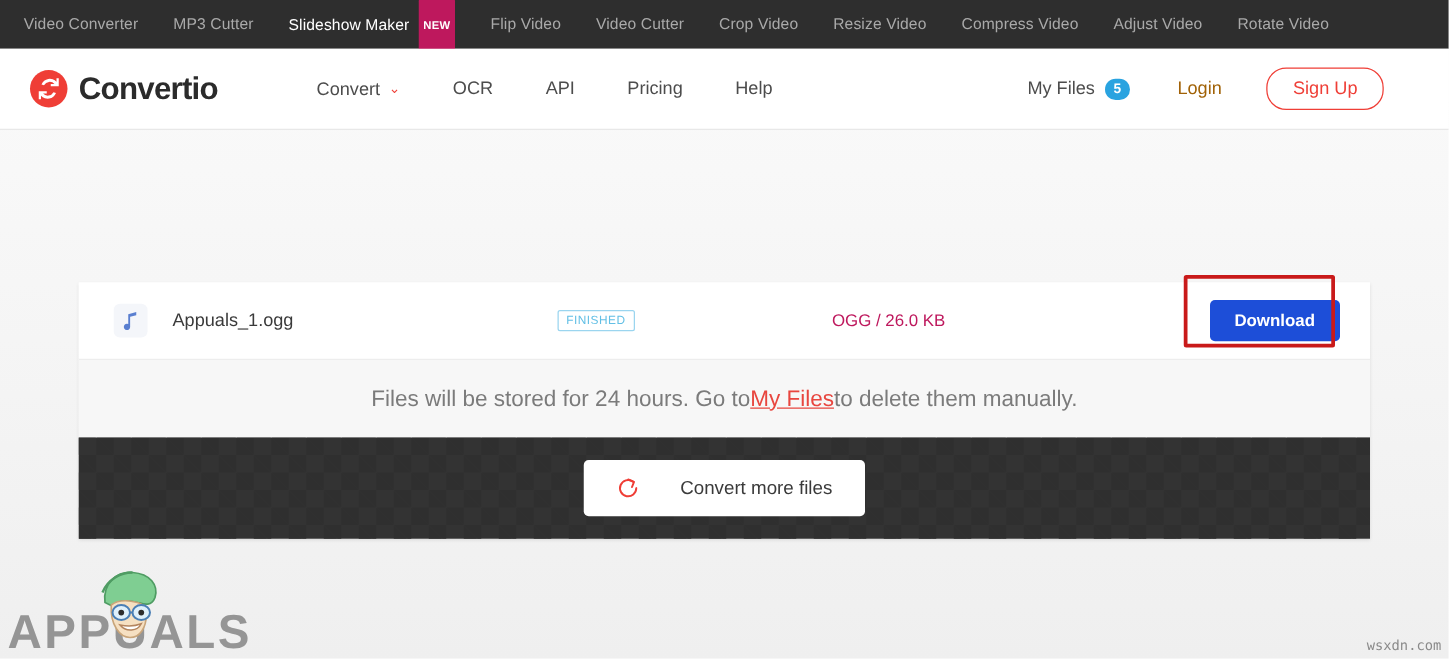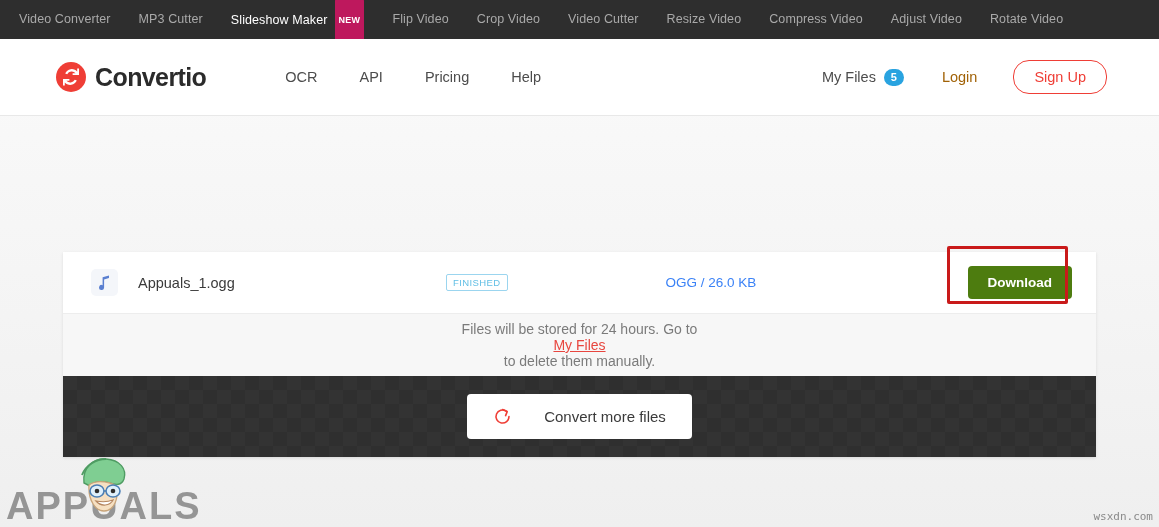--- a/index.html
+++ b/index.html
@@ -42,26 +42,26 @@
     font-weight: bold;
     letter-spacing: 0.3px;
     padding: 2px 4px 1px 4px;
     border-radius: 2px;
     margin-left: 7px;
     vertical-align: 1px;
   }
 
   
   .header {
-    height: 77px;
+    height: 65px;
     background: #ffffff;
     border-bottom: 1px solid #e8e8e8;
     display: flex;
     align-items: center;
-    padding: 0 52px 0 56px;
+    padding: 0 52px 0 24px;
     position: relative;
     text-align: center;
   }
   .brand { display: flex; align-items: center; gap: 9px; }
   .brand-mark {
     width: 30px; height: 30px;
     border-radius: 50%;
     background: #ef3e36;
     position: relative;
     flex: none;
@@ -134,21 +134,21 @@
   .hero-sub {
     margin-top: 11px;
     font-size: 16.5px;
     color: #6b6b6b;
   }
 
   
   .card {
     position: absolute;
     left: 63px;
-    top: 252px;
+    top: 226px;
     width: 1033px;
     box-shadow: 0 1px 3px rgba(0,0,0,0.10);
     background: #fff;
   }
   .file-row {
     height: 62px;
     background: #ffffff;
     display: flex;
     align-items: center;
     padding: 0 24px 0 28px;
@@ -173,57 +173,56 @@
     border: 1px solid #9bd5ef;
     color: #62bfe5;
     font-size: 9.5px;
     letter-spacing: 0.4px;
     padding: 2px 6px 1px 6px;
     border-radius: 2px;
     line-height: 1.25;
   }
   .file-meta {
     font-size: 13.5px;
-    color: #3b82f6;
+    color: #be185d;
     margin-left: 158px;
   }
   .dl-wrap {
     margin-left: auto;
     position: relative;
     display: flex; align-items: center; justify-content: center;
   }
   .dl-highlight {
     position: absolute;
     left: -21px; top: -20px;
     width: 121px; height: 58px;
     border: 3px solid #c91a1a;
     border-radius: 2px;
     pointer-events: none;
   }
   .download-btn {
-    background: #4d7c0f;
+    background: #1d4ed8;
     color: #ffffff;
     font-size: 13.5px;
     font-weight: bold;
     border: none;
     border-radius: 4px;
     padding: 9px 20px;
     cursor: pointer;
     font-family: inherit;
   }
 
   .notice {
     height: 62px;
     background: #f7f7f7;
     display: flex;
     align-items: center;
     justify-content: center;
-    font-size: 14px;
+    font-size: 18px;
     color: #7b7b7b;
-    flex-direction: column;
   }
   .notice a {
     color: #e8463f;
     text-decoration: underline;
   }
 
   .footer-dark {
     height: 81px;
     background-color: #333333;
     background-image:
@@ -278,40 +277,41 @@
 </head>
 <body>
 
 <div id="page">
 
   <div class="topnav" id="topnav">
       <div class="topnav-item"><span>Video Converter</span></div>
       <div class="topnav-item"><span>MP3 Cutter</span></div>
       <div class="topnav-item active"><span>Slideshow Maker</span><span class="new-badge">NEW</span></div>
       <div class="topnav-item"><span>Flip Video</span></div>
+      <div class="topnav-item"><span>Video Cutter</span></div>
       <div class="topnav-item"><span>Crop Video</span></div>
-      <div class="topnav-item"><span>Video Cutter</span></div>
       <div class="topnav-item"><span>Resize Video</span></div>
       <div class="topnav-item"><span>Compress Video</span></div>
       <div class="topnav-item"><span>Adjust Video</span></div>
       <div class="topnav-item"><span>Rotate Video</span></div>
     </div>
 
   <div class="header">
     <div class="brand">
       <span class="brand-mark">
         <svg width="30" height="30" viewBox="0 0 30 30">
           <path d="M9.2 11.6 A7.2 7.2 0 0 1 21.2 9.4 L21.2 6.6 L23.0 6.6 L23.0 13.0 L16.6 13.0 L16.6 11.2 L19.6 11.2 A5.2 5.2 0 0 0 11.2 12.2 Z" fill="#ffffff"></path>
           <path d="M20.8 18.4 A7.2 7.2 0 0 1 8.8 20.6 L8.8 23.4 L7.0 23.4 L7.0 17.0 L13.4 17.0 L13.4 18.8 L10.4 18.8 A5.2 5.2 0 0 0 18.8 17.8 Z" fill="#ffffff"></path>
         </svg>
       </span>
       <span class="brand-name">Convertio</span>
     </div>
 
     <div class="mainnav" id="mainnav">
+        <div class="mainnav-item"><span>Convert</span><span class="caret">⌄</span></div>
         <div class="mainnav-item"><span>OCR</span></div>
         <div class="mainnav-item"><span>API</span></div>
         <div class="mainnav-item"><span>Pricing</span></div>
         <div class="mainnav-item"><span>Help</span></div>
       </div>
 
     <div class="header-right">
       <div class="myfiles">
         <span class="myfiles-label">My Files</span>
         <span class="count-badge">5</span>

